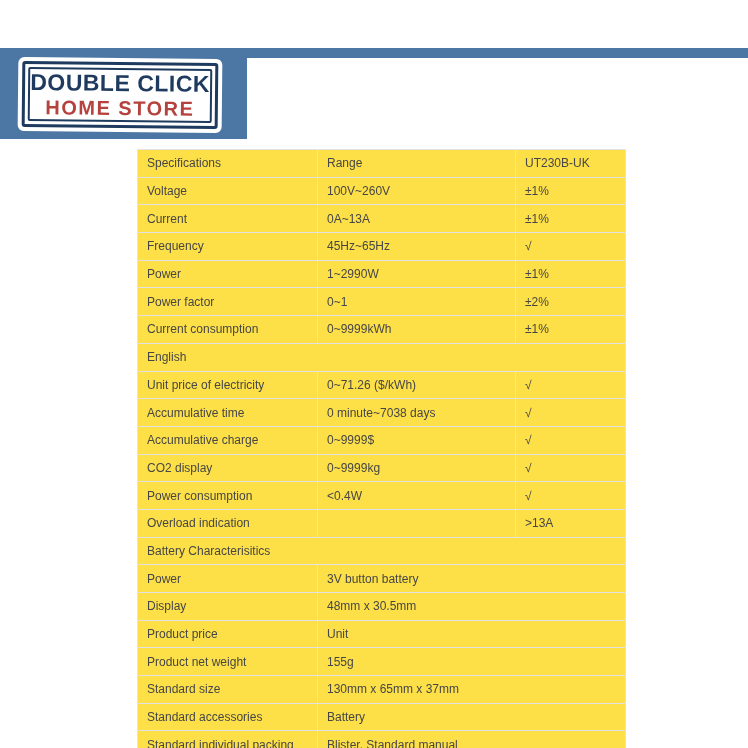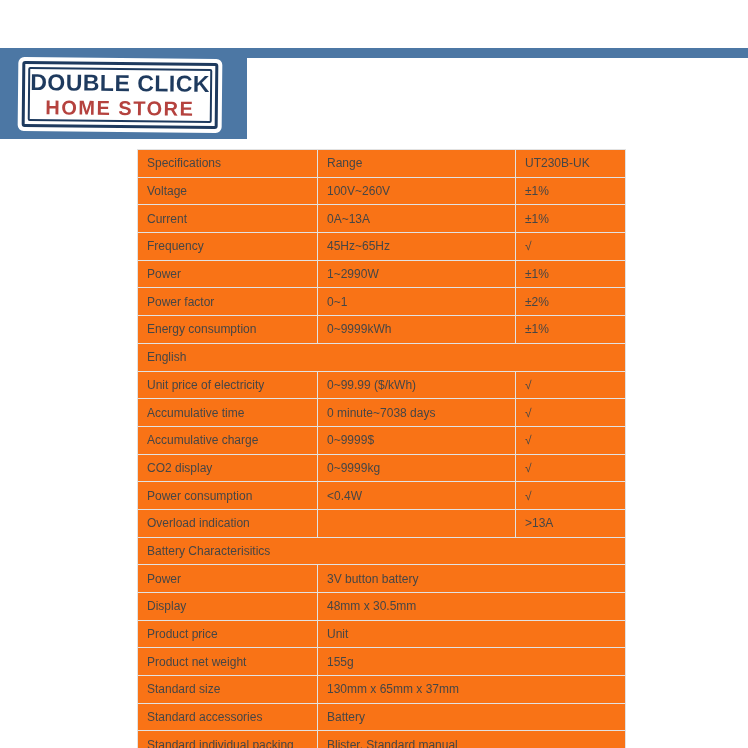--- a/index.html
+++ b/index.html
@@ -119,21 +119,21 @@
     box-sizing: border-box;
     border-right: 1px solid var(--table-border);
     border-bottom: 1px solid var(--table-border);
     display: flex;
     align-items: center;
     padding-left: 9px;
     font-size: 12px;
     color: var(--table-text);
     white-space: nowrap;
     overflow: hidden;
-    background: #f97316;
+    background: #fde047;
   }
   .cell.span2 { grid-column: span 2; }
   .cell.span3 { grid-column: span 3; }
 </style>
 </head>
 <body>
 
 <div class="canvas">
 
   <div class="top-strip"></div>
@@ -150,23 +150,23 @@
   </div>
 
 
   <div class="spec-table">
       <div class="t-row"><div class="cell">Specifications</div><div class="cell">Range</div><div class="cell">UT230B-UK</div></div>
       <div class="t-row"><div class="cell">Voltage</div><div class="cell">100V~260V</div><div class="cell">±1%</div></div>
       <div class="t-row"><div class="cell">Current</div><div class="cell">0A~13A</div><div class="cell">±1%</div></div>
       <div class="t-row"><div class="cell">Frequency</div><div class="cell">45Hz~65Hz</div><div class="cell">√</div></div>
       <div class="t-row"><div class="cell">Power</div><div class="cell">1~2990W</div><div class="cell">±1%</div></div>
       <div class="t-row"><div class="cell">Power factor</div><div class="cell">0~1</div><div class="cell">±2%</div></div>
-      <div class="t-row"><div class="cell">Energy consumption</div><div class="cell">0~9999kWh</div><div class="cell">±1%</div></div>
+      <div class="t-row"><div class="cell">Current consumption</div><div class="cell">0~9999kWh</div><div class="cell">±1%</div></div>
       <div class="t-row"><div class="cell span3">English</div></div>
-      <div class="t-row"><div class="cell">Unit price of electricity</div><div class="cell">0~99.99 ($/kWh)</div><div class="cell">√</div></div>
+      <div class="t-row"><div class="cell">Unit price of electricity</div><div class="cell">0~71.26 ($/kWh)</div><div class="cell">√</div></div>
       <div class="t-row"><div class="cell">Accumulative time</div><div class="cell">0 minute~7038 days</div><div class="cell">√</div></div>
       <div class="t-row"><div class="cell">Accumulative charge</div><div class="cell">0~9999$</div><div class="cell">√</div></div>
       <div class="t-row"><div class="cell">CO2 display</div><div class="cell">0~9999kg</div><div class="cell">√</div></div>
       <div class="t-row"><div class="cell">Power consumption</div><div class="cell">&lt;0.4W</div><div class="cell">√</div></div>
       <div class="t-row"><div class="cell">Overload indication</div><div class="cell"></div><div class="cell">&gt;13A</div></div>
       <div class="t-row"><div class="cell span3">Battery Characterisitics</div></div>
       <div class="t-row"><div class="cell">Power</div><div class="cell span2">3V button battery</div></div>
       <div class="t-row"><div class="cell">Display</div><div class="cell span2">48mm x 30.5mm</div></div>
       <div class="t-row"><div class="cell">Product price</div><div class="cell span2">Unit</div></div>
       <div class="t-row"><div class="cell">Product net weight</div><div class="cell span2">155g</div></div>

